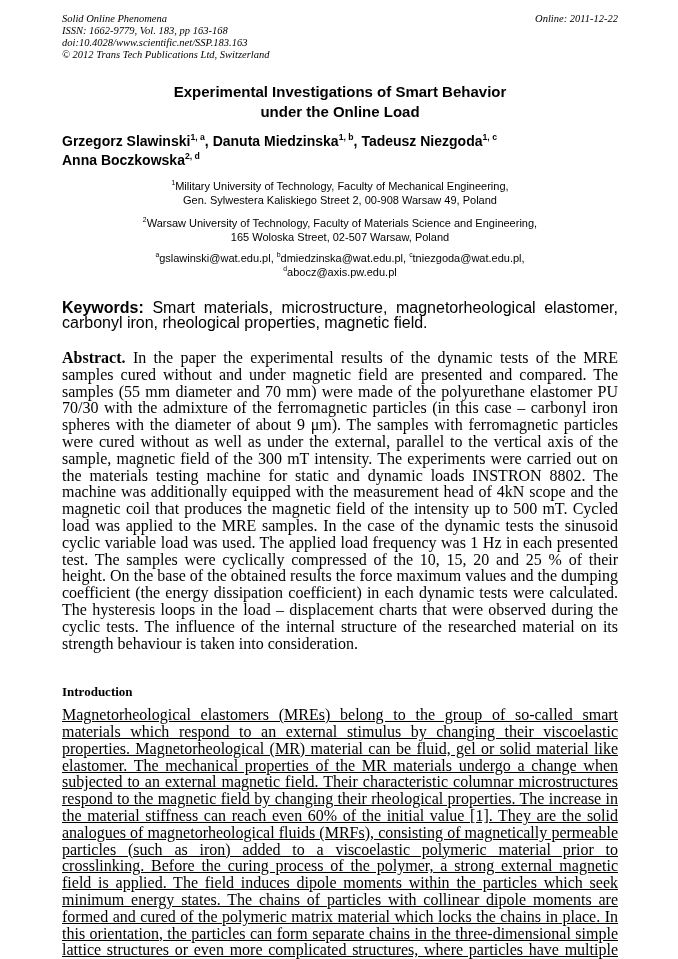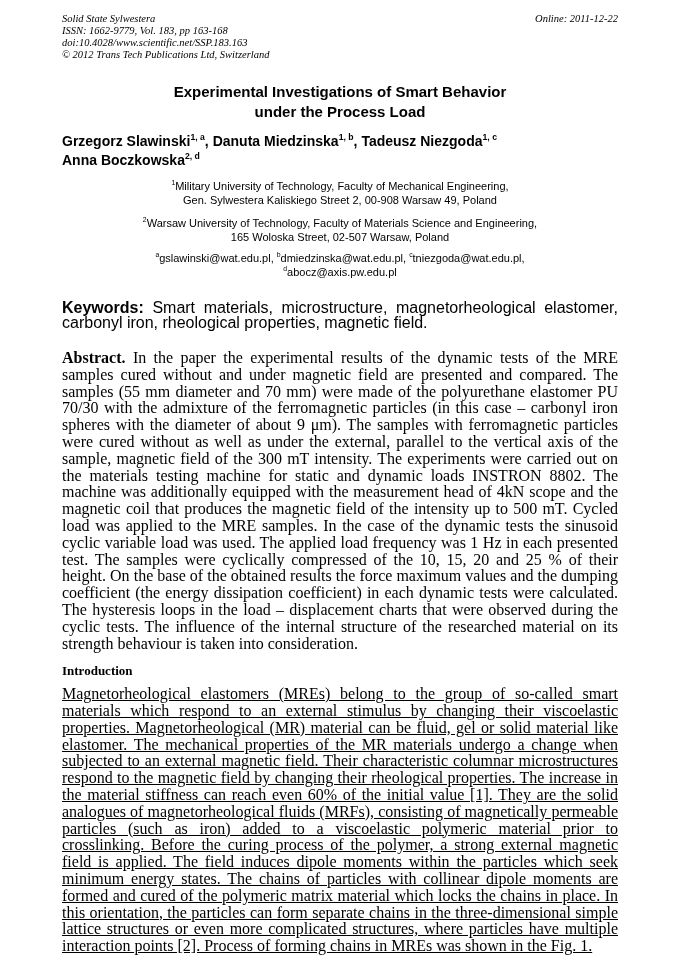--- a/index.html
+++ b/index.html
@@ -73,46 +73,46 @@
   }
   
   .bodypar {
     margin: 0;
     text-align: justify;
     font-size: 16px;
     line-height: 16.8px;
   }
   .abstract { margin-top: 20px; }
   .section-heading {
-    margin: 11px 0 0 0;
+    margin: 32px 0 0 0;
     font-size: 13px;
     font-weight: bold;
     line-height: 16.8px;
   }
   .intro-par { margin-top: 6px; text-decoration: underline; }
   b.lead { font-weight: bold; }
 </style>
 </head>
 <body>
 
 <div class="page">
 
   <div class="jheader">
     <div class="left">
-      <div>Solid State Sylwestera</div>
+      <div>Solid Online Phenomena</div>
       <div>ISSN: 1662-9779, Vol. 183, pp 163-168</div>
       <div>doi:10.4028/www.scientific.net/SSP.183.163</div>
       <div>© 2012 Trans Tech Publications Ltd, Switzerland</div>
     </div>
     <div class="right">Online: 2011-12-22</div>
   </div>
 
   <div class="title">
     <div>Experimental Investigations of Smart Behavior</div>
-    <div>under the Process Load</div>
+    <div>under the Online Load</div>
   </div>
 
   <div class="authors">
     <div><span>Grzegorz Slawinski</span><sup>1, a</sup><span>,</span>
       <span>Danuta Miedzinska</span><sup>1, b</sup><span>,</span>
       <span>Tadeusz Niezgoda</span><sup>1, c</sup></div>
     <div><span>Anna Boczkowska</span><sup>2, d</sup></div>
   </div>
 
   <div class="affil">

